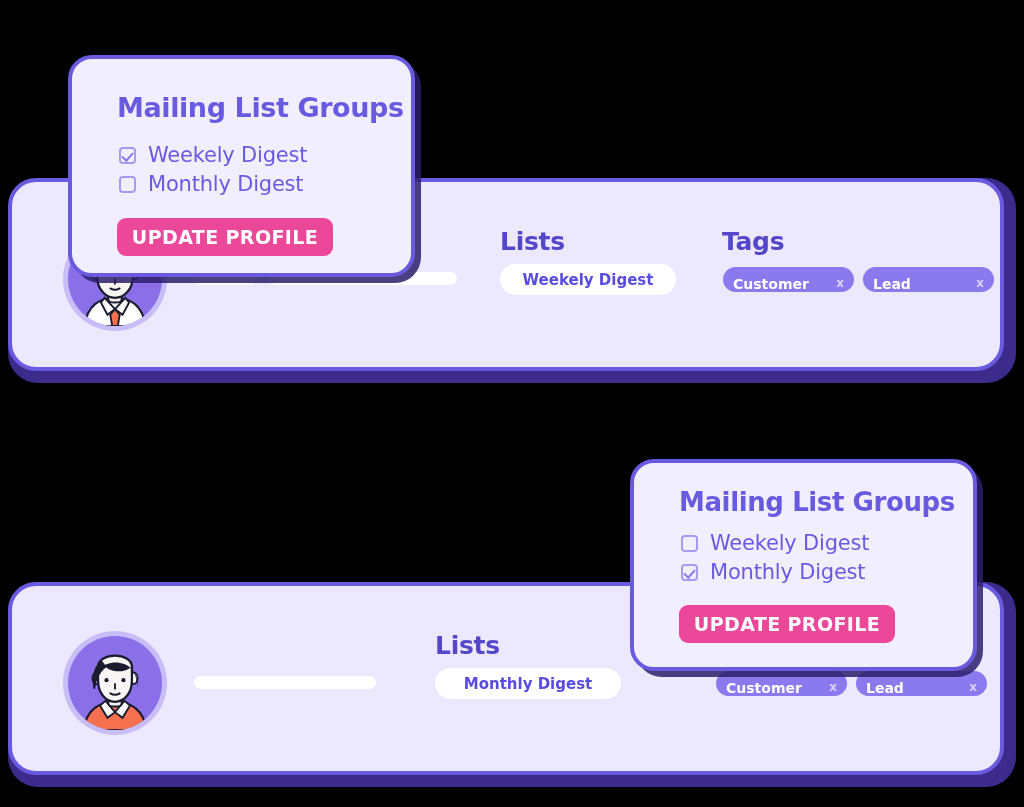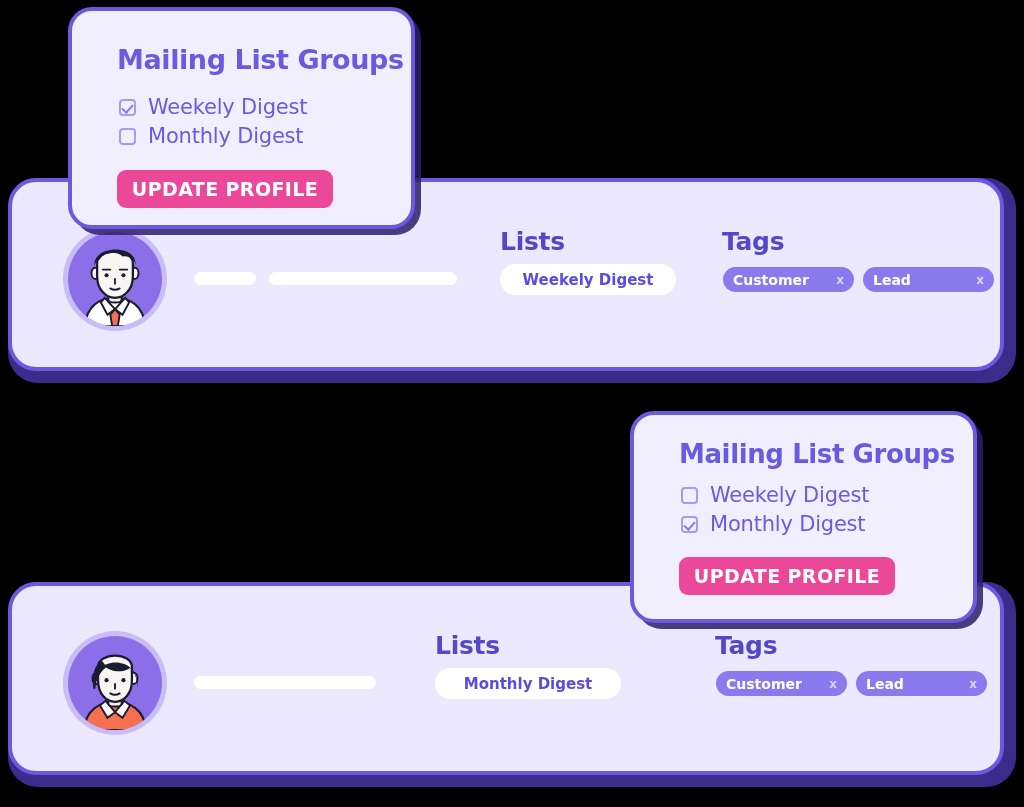--- a/index.html
+++ b/index.html
@@ -61,34 +61,34 @@
   }
 
   .tag-pill {
     position: absolute;
     background: #8b7aee;
     color: #ffffff;
     font-weight: bold;
     font-size: 14px;
     border-radius: 16px;
     height: 25px;
-    display: flex; align-items: center;
-    padding: 0 10px;
+    display: flex; align-items: flex-start;
+    padding: 9px 10px;
   }
   .tag-pill .tag-label { flex: 0 0 auto; }
   .tag-pill .tag-x {
     margin-left: auto;
     color: #d8d1f8;
     font-size: 12px;
     font-weight: bold;
     padding-left: 10px;
   }
 
   
-  .popup-wrap { position: absolute; }
+  .popup-wrap { position: absolute; margin-top: 48px; }
   .popup-shadow {
     position: absolute; left: 6px; top: 6px; width: 100%; height: 100%;
     background: #2d1f6b; border-radius: 26px; opacity: .85;
   }
   .popup {
     position: absolute; left: 0; top: 0; width: 100%; height: 100%;
     background: #f1eefe;
     border: 4px solid #6a5ae0;
     border-radius: 24px;
   }

